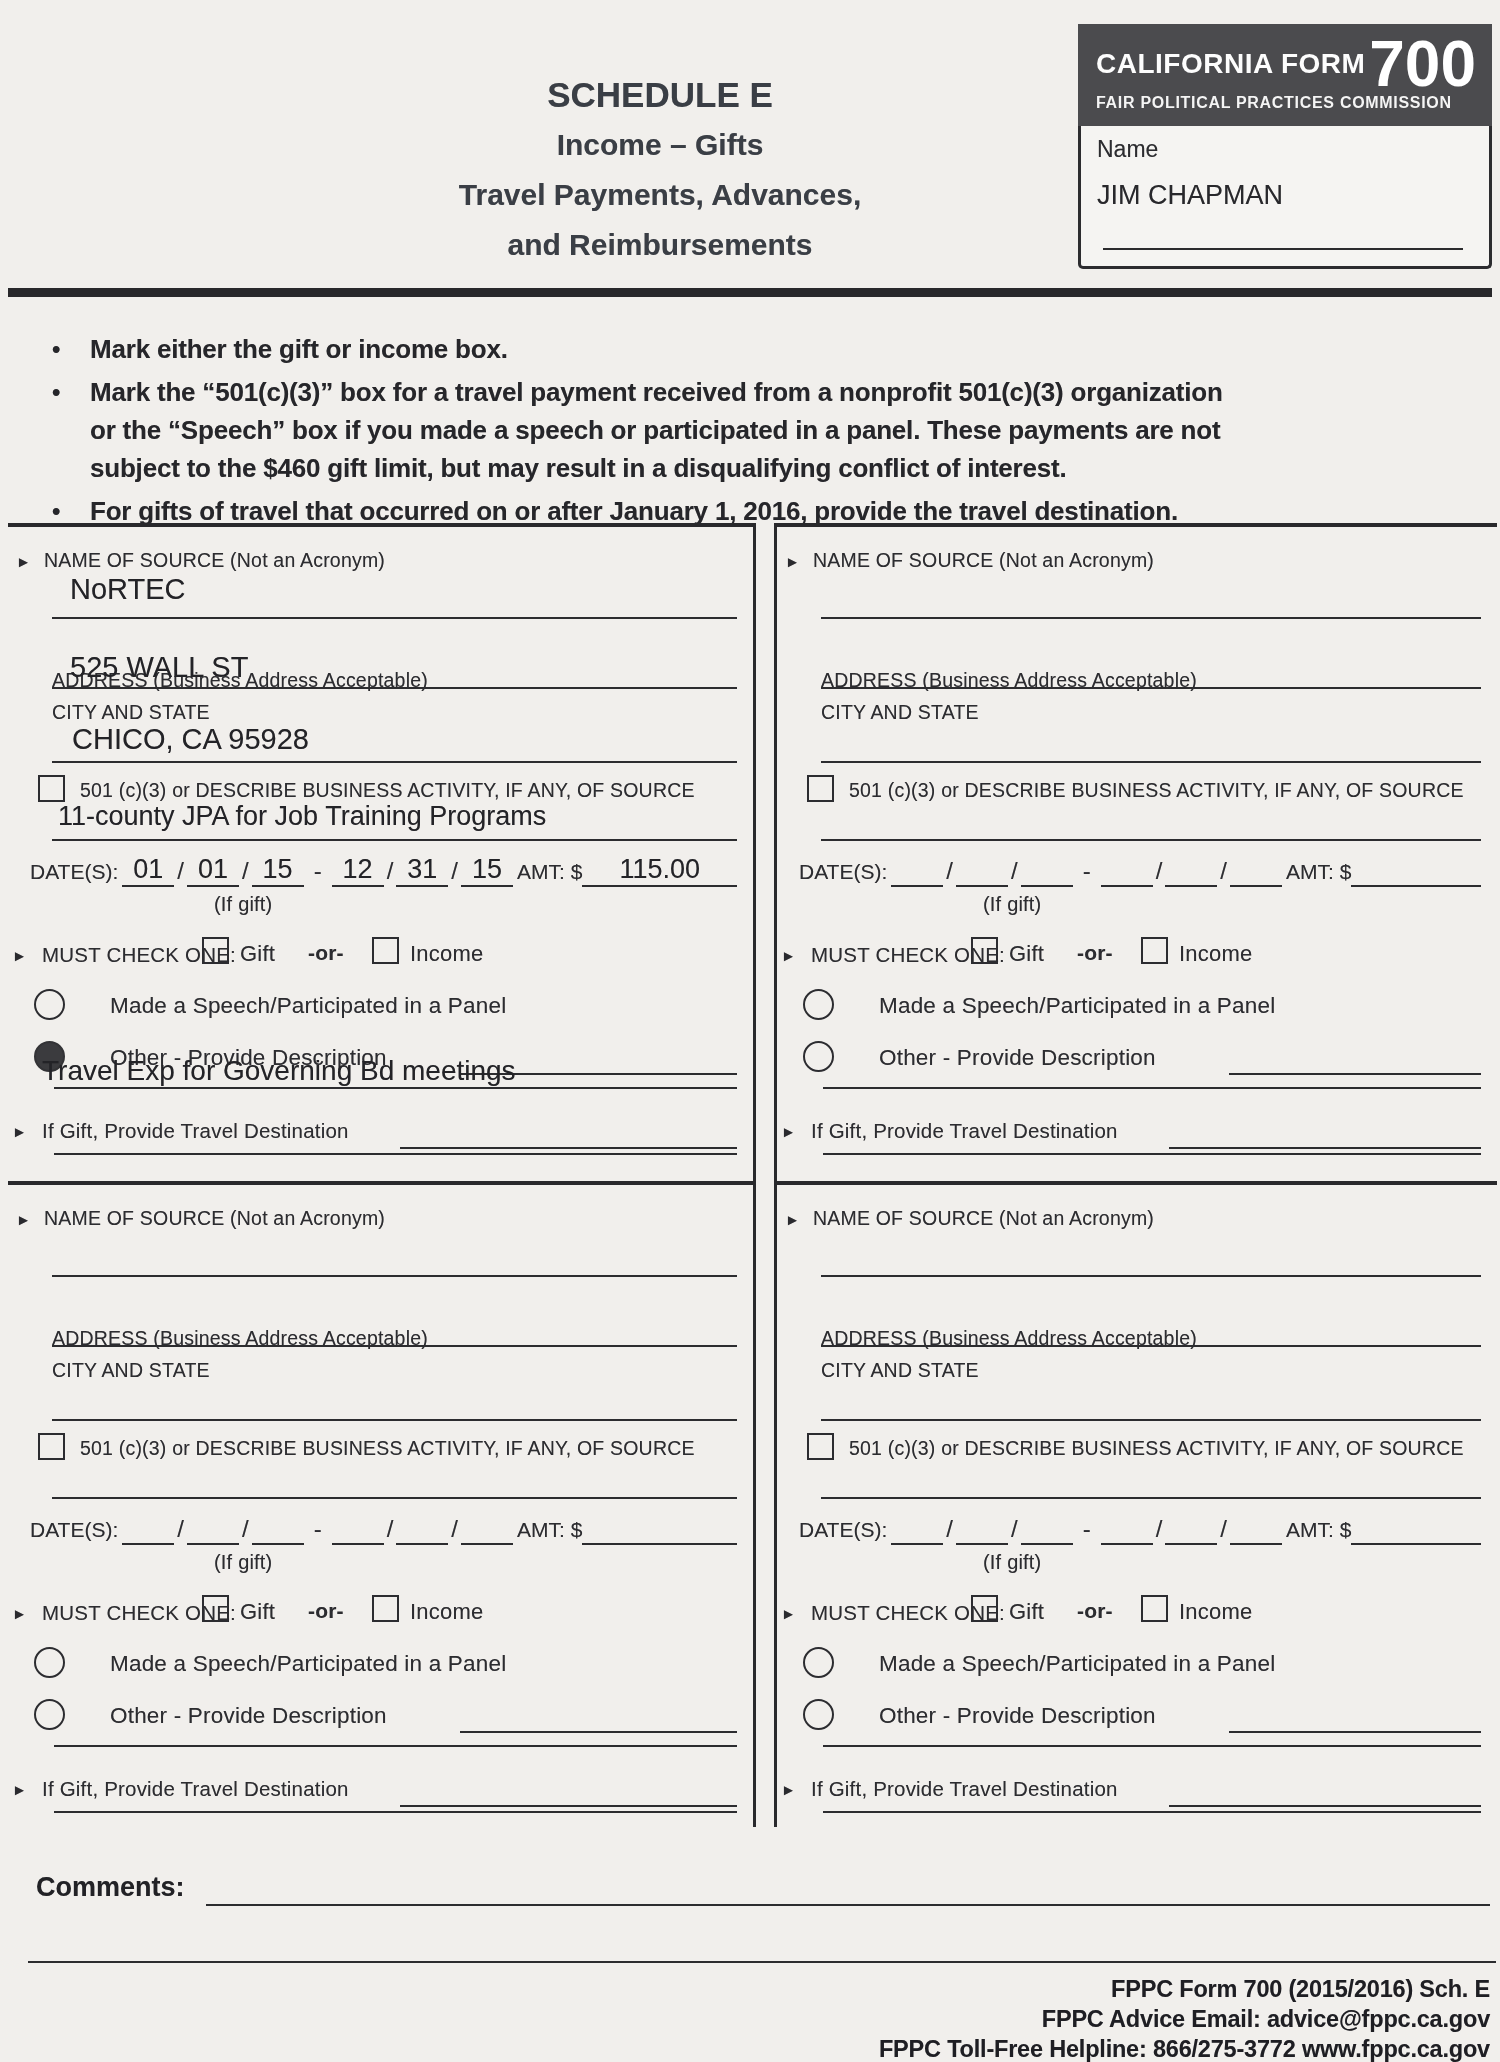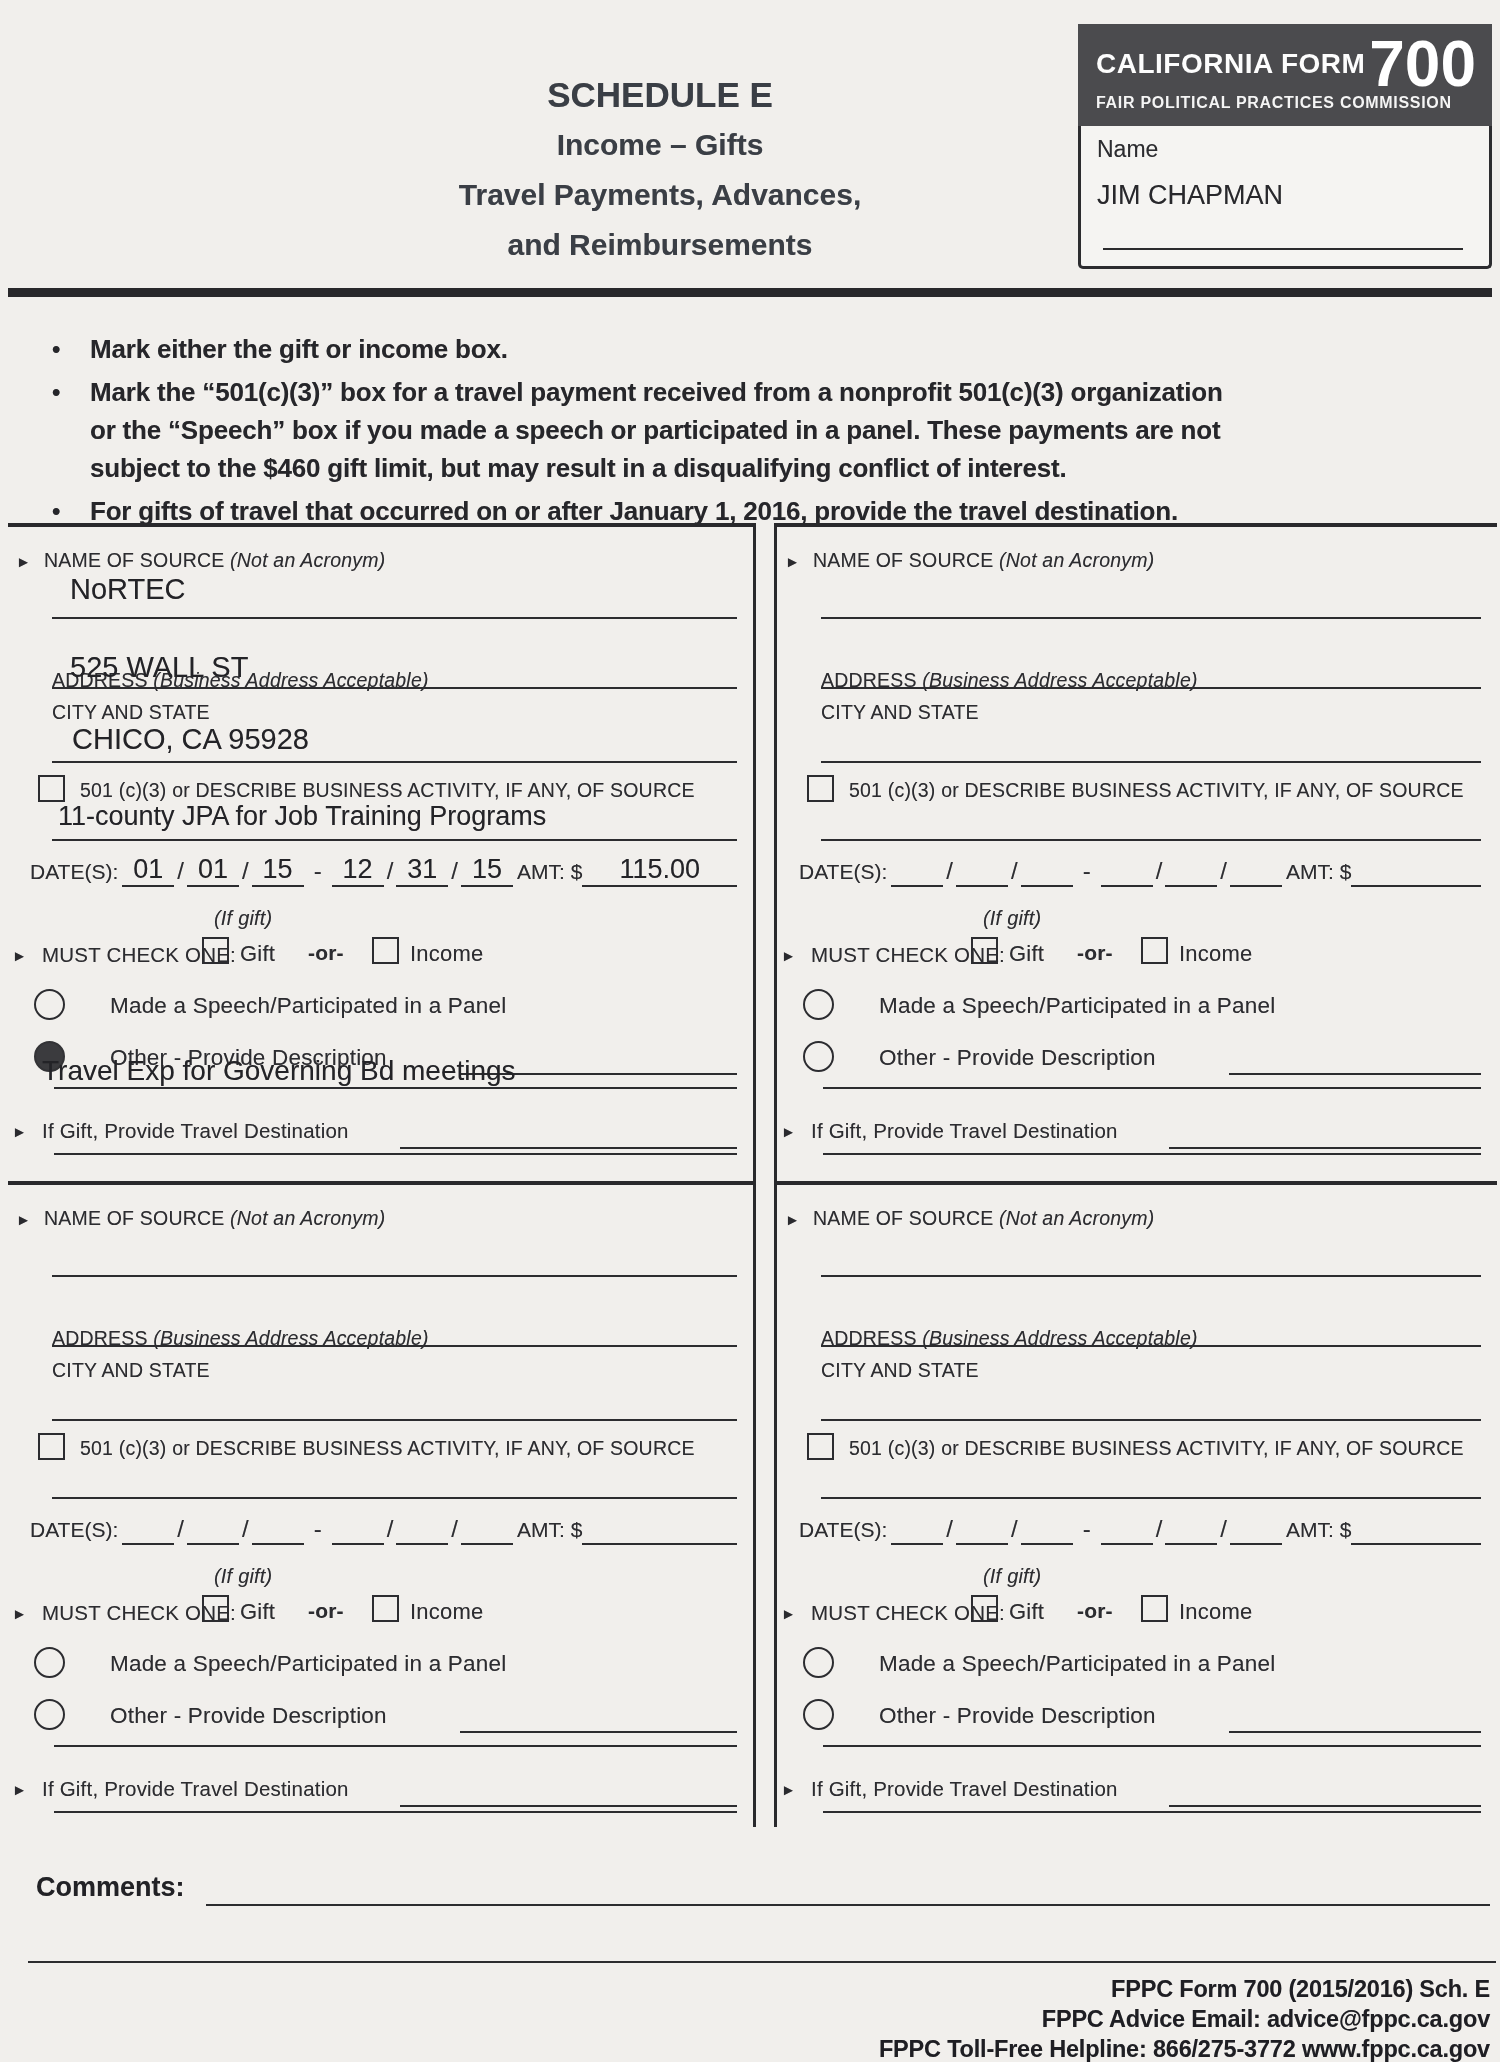--- a/index.html
+++ b/index.html
@@ -37,21 +37,21 @@
   .bullet .btext { flex:1; white-space:pre-line; letter-spacing:-0.2px; }
 
   
   .entries { position:absolute; left:8px; top:523px; display:grid; grid-template-columns:748px 723px; grid-template-rows:658px 646px; column-gap:18px; }
   .quad { position:relative; border-top:4px solid #29292c; height:100%; }
   .quad.col-left  { border-right:3px solid #29292c; }
   .quad.col-right { border-left:3px solid #29292c; }
 
   .arrow { position:absolute; font-size:15px; color:#2a2a2e; }
   .flabel { position:absolute; font-size:19.5px; color:#2c2c30; letter-spacing:0.2px; white-space:nowrap; }
-  .fnote { font-style:italic; }
+  .fnote { }
   .fvalue { position:absolute; font-size:29px; color:#232327; white-space:nowrap; }
   .uline { position:absolute; border-top:2px solid #2c2c2f; }
 
   .n-arrow { left:8px; top:26px; }
   .n-label { left:36px; top:22px; }
   .n-value { left:62px; top:46px; }
   .u-name  { left:44px; right:16px; top:90px; }
 
   .a-label { left:44px; top:104px;margin-top:38px; }
   .a-value { left:62px; top:124px; }
@@ -67,21 +67,21 @@
   .act-value { left:50px; top:274px; font-size:27px; }
   .u-act   { left:44px; right:16px; top:312px; }
 
   .date-row { position:absolute; left:22px; right:16px; top:318px; height:42px; display:flex; align-items:flex-end; }
   .dlabel { font-size:21px; color:#2c2c30; padding-bottom:3px; margin-right:4px; }
   .dslot  { width:52px; border-bottom:2px solid #2c2c2f; text-align:center; font-size:27px; color:#232327; padding-bottom:1px; line-height:30px; }
   .dsep   { font-size:24px; padding-bottom:2px; margin:0 3px; }
   .ddash  { font-size:24px; padding-bottom:2px; margin:0 10px; }
   .alabel { font-size:21px; color:#2c2c30; padding-bottom:3px; margin-left:4px; }
   .aslot  { flex:1; border-bottom:2px solid #2c2c2f; text-align:center; font-size:27px; color:#232327; padding-bottom:1px; line-height:30px; }
-  .ifgift { left:206px; top:380px; font-size:20px; }
+  .ifgift { left:206px; top:366px; font-size:20px; }
 
   .m-arrow { left:4px; top:420px; }
   .m-label { left:34px; top:416px; font-size:20.5px; }
   .cb-gift   { left:194px; top:410px; }
   .g-label { left:232px; top:414px; font-size:22px; }
   .or-label { left:300px; top:414px; font-size:21px; font-weight:bold; }
   .cb-income { left:364px; top:410px; }
   .i-label { left:402px; top:414px; font-size:22px; }
 
   .radio { position:absolute; width:31px; height:31px; border:2.5px solid #2c2c30; border-radius:50%; background:transparent; }

